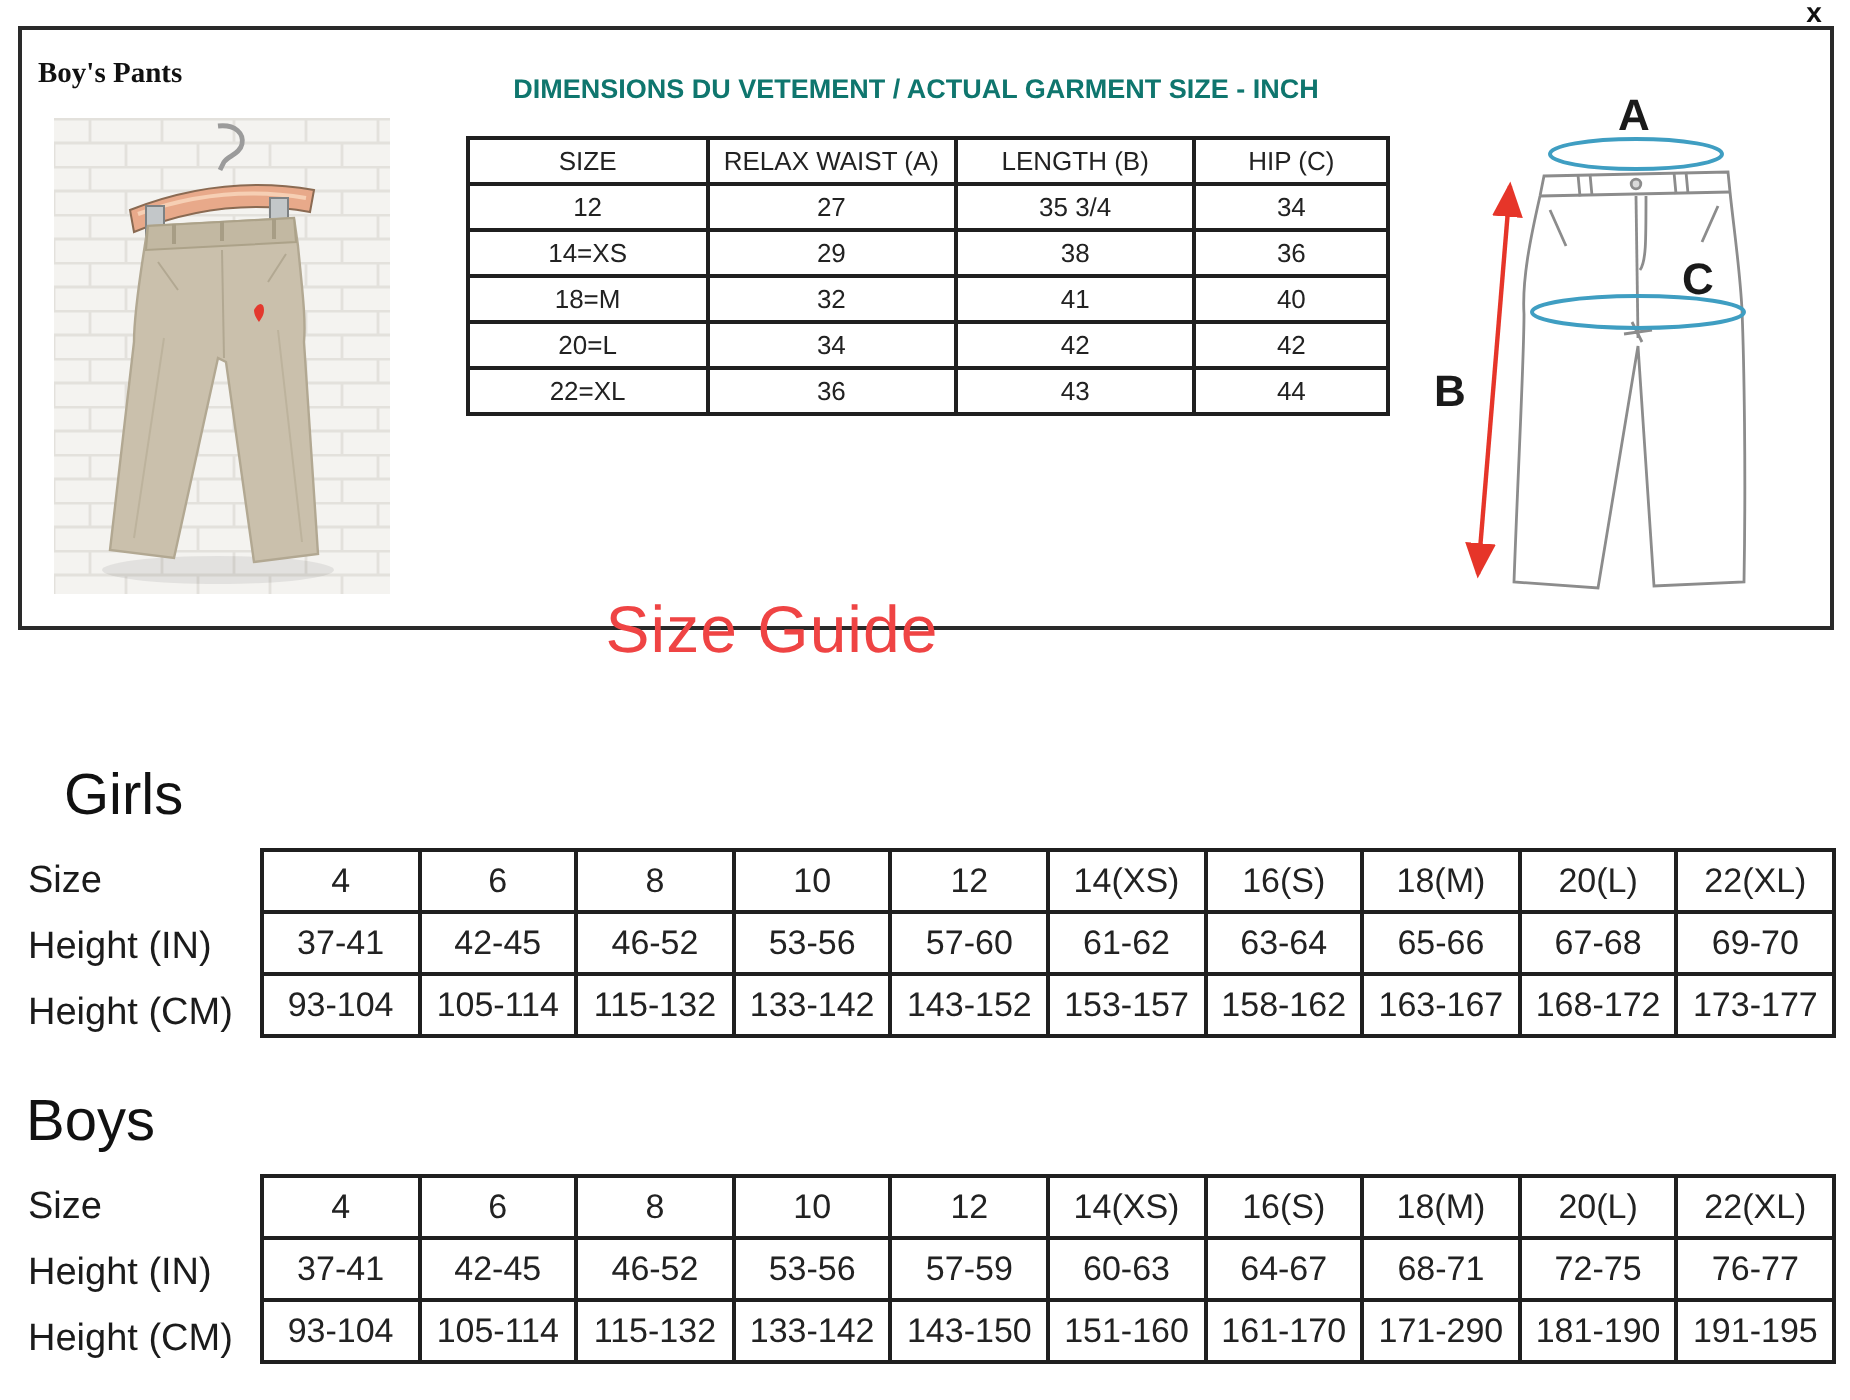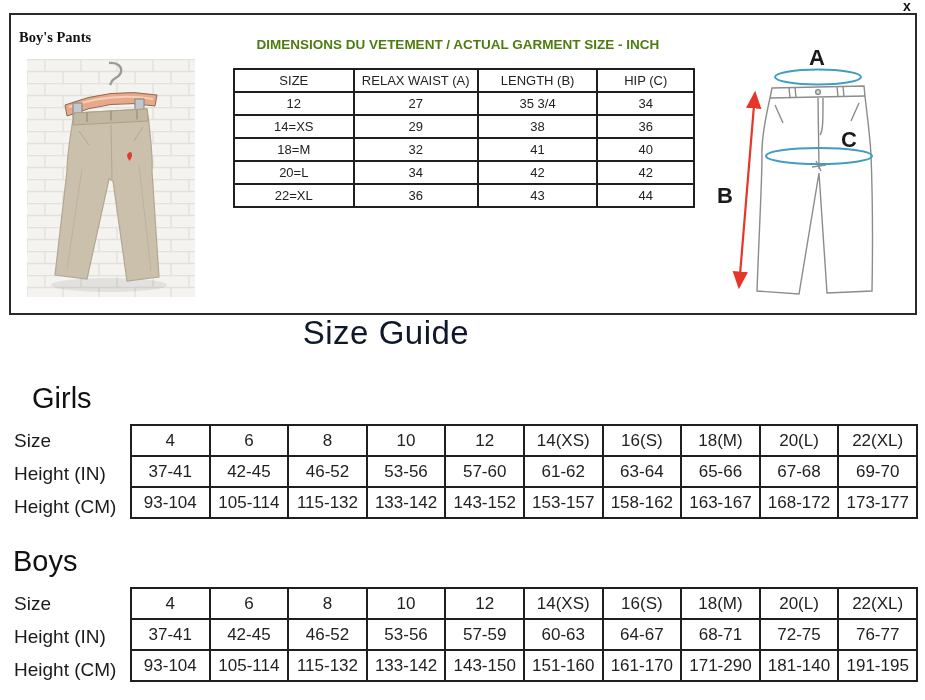--- a/index.html
+++ b/index.html
@@ -8,30 +8,30 @@
 
   
   .panel{position:absolute;left:9px;top:13px;width:904px;height:298px;
          border:2px solid #2a2a2a;background:#fff;}
   .close-x{position:absolute;left:898px;top:-2px;width:18px;height:16px;
            font-size:14px;font-weight:700;line-height:16px;text-align:center;
            color:#111;cursor:pointer;background:transparent;}
   .photo-label{position:absolute;left:8px;top:14px;font-size:14.5px;font-weight:700;color:#111;font-family:Liberation Serif, serif;}
   .photo{position:absolute;left:16px;top:44px;width:168px;height:238px;}
   .dim-title{position:absolute;left:212px;top:22px;width:470px;text-align:center;
-             font-size:13.5px;font-weight:700;color:#4d7c0f;}
+             font-size:13.5px;font-weight:700;color:#0f766e;}
   table.garment{position:absolute;left:222px;top:53px;width:462px;
                 border-collapse:collapse;table-layout:fixed;font-size:13px;color:#222;}
   table.garment td{border:2px solid #1f1f1f;height:21px;line-height:21px;
                    text-align:center;padding:0;overflow:hidden;white-space:nowrap;}
   .diagram{position:absolute;left:688px;top:30px;width:212px;height:262px;}
 
   
-  .sg-title{position:absolute;left:0;top:314px;width:772px;text-align:center;
-            font-size:33px;font-weight:400;color:#0f172a;letter-spacing:0.5px;}
+  .sg-title{position:absolute;left:0;top:296px;width:772px;text-align:center;
+            font-size:33px;font-weight:400;color:#ef4444;letter-spacing:0.5px;}
   .sec-heading{position:absolute;left:13px;font-size:29px;font-weight:400;color:#111;}
   .heading-girls{top:382px;margin-left:19px;}
   .heading-boys{top:545px;}
   .row-labels{position:absolute;left:14px;width:112px;font-size:19px;color:#1b1b1b;}
   .row-labels div{height:33px;line-height:33px;white-space:nowrap;}
   .labels-girls{top:424px;}
   .labels-boys{top:587px;}
   table.hg{position:absolute;left:130px;width:788px;border-collapse:collapse;
            table-layout:fixed;font-size:17px;color:#222;}
   table.hg td{border:2px solid #1f1f1f;height:29px;line-height:29px;text-align:center;
@@ -240,19 +240,19 @@
         </tr>
       <tr>
           <td>93-104</td>
           <td>105-114</td>
           <td>115-132</td>
           <td>133-142</td>
           <td>143-150</td>
           <td>151-160</td>
           <td>161-170</td>
           <td>171-290</td>
-          <td>181-140</td>
+          <td>181-190</td>
           <td>191-195</td>
         </tr>
     </tbody>
   </table>
 
 </div>
 
 </body></html>

